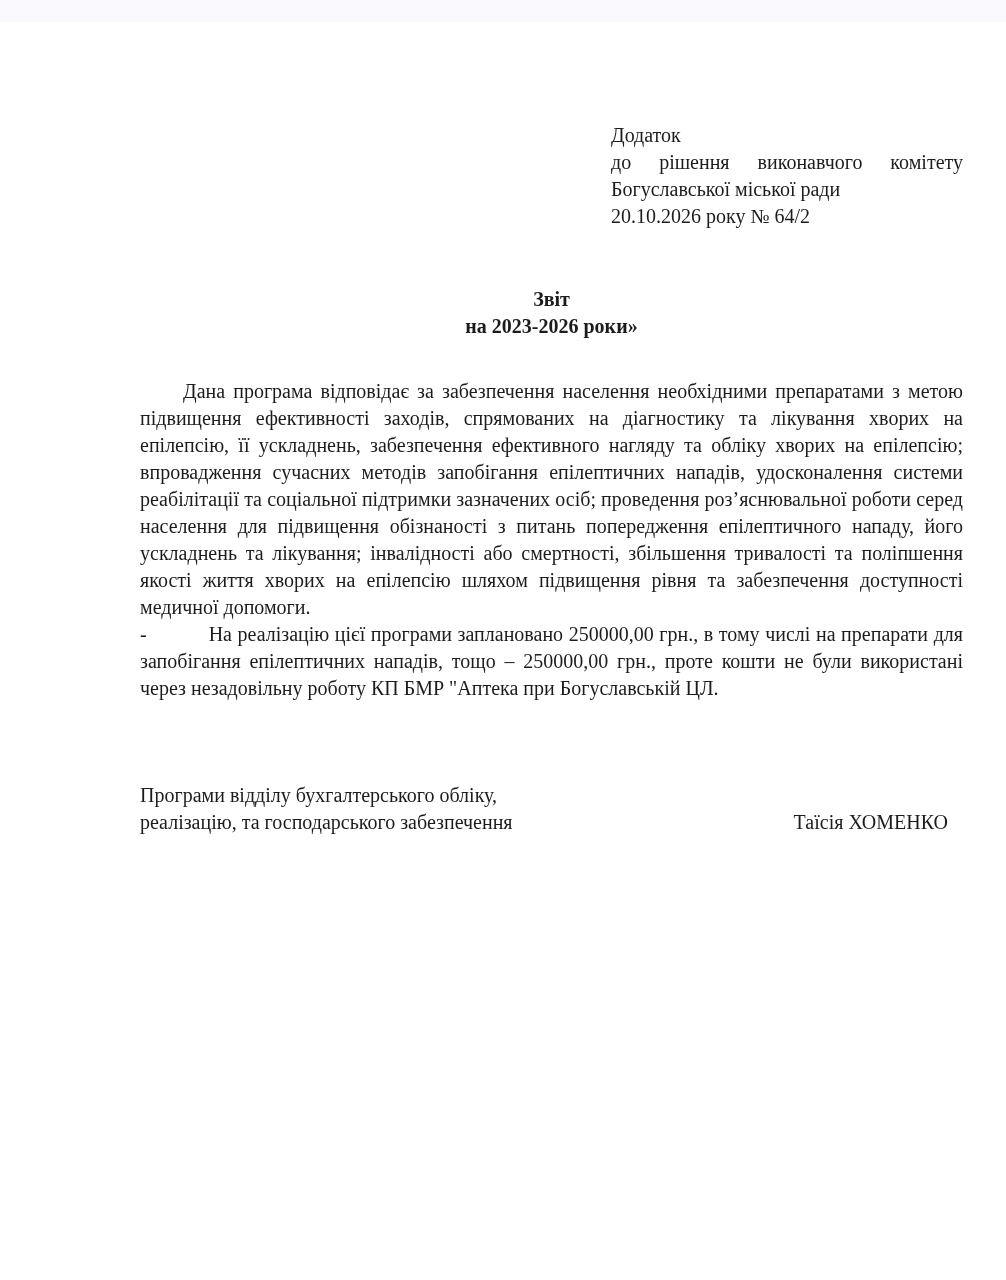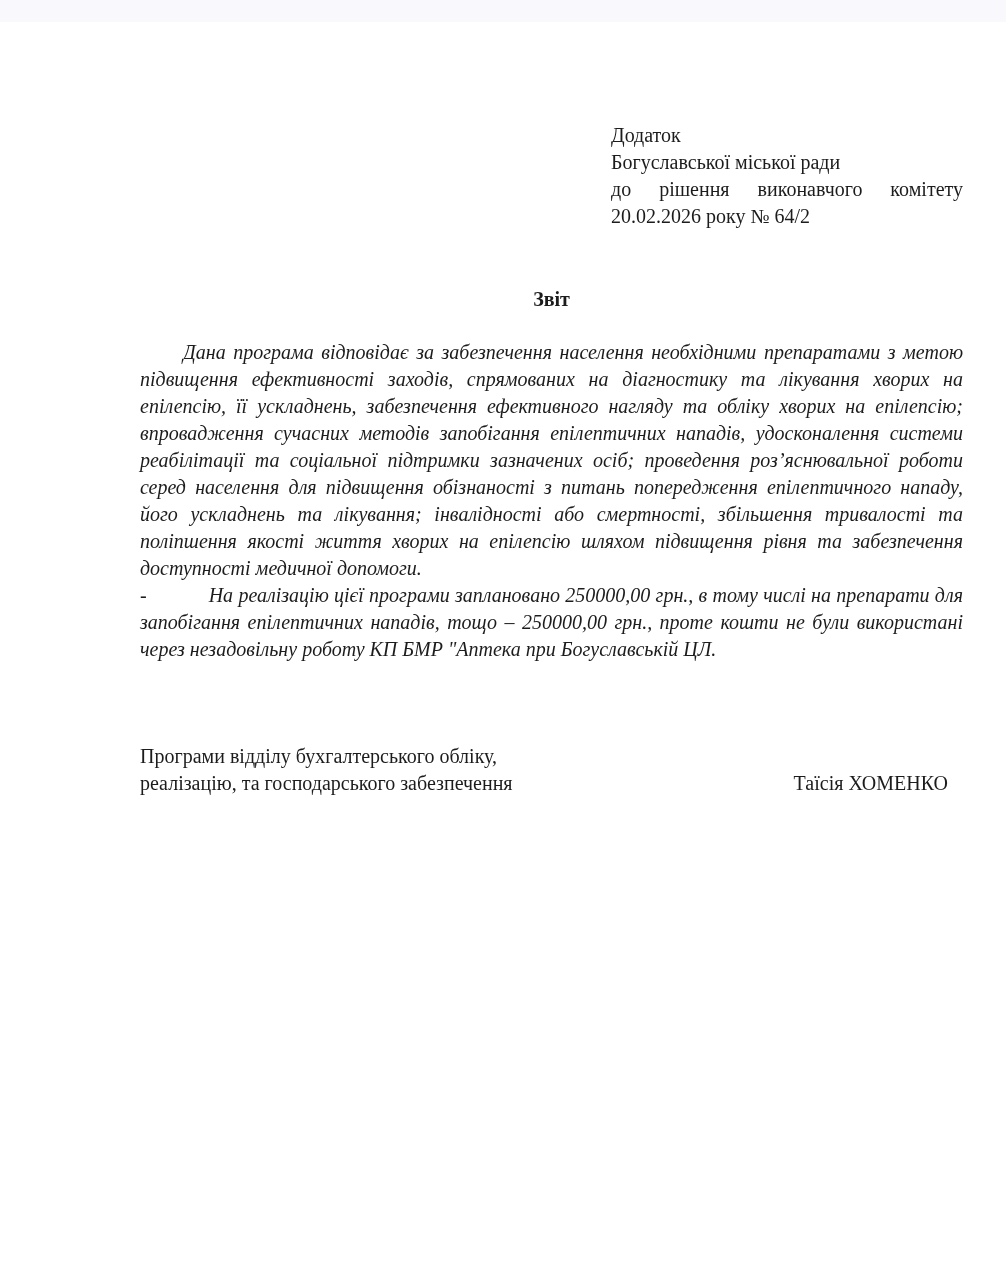--- a/index.html
+++ b/index.html
@@ -31,21 +31,21 @@
     text-align: left;
   }
   .header-ref .line { display: block; }
   .header-ref .line.justify-full { text-align: justify; text-align-last: justify; }
   .doc-title {
     margin-top: 56px;
     text-align: center;
     font-weight: bold;
   }
   .doc-title .line { display: block; }
-  .body-text { margin-top: 26px; font-style: italic; }
+  .body-text { margin-top: 38px; }
   .para {
     text-align: justify;
   }
   .para-1 { text-indent: 43px; }
   .para-2 { text-indent: 0; }
   .dash-tab {
     display: inline-block;
     width: 62px;
   }
   .signature {
@@ -64,27 +64,28 @@
 </head>
 <body>
 
 <div class="page">
   <div class="top-band"></div>
 
   <div class="content">
 
     <div class="header-ref">
       <span class="line">Додаток</span>
+      <span class="line justify-full">до рішення виконавчого комітету</span>
       <span class="line">Богуславської міської ради</span>
-      <span class="line justify-full">до рішення виконавчого комітету</span>
-      <span class="line">20.02.2026 року № 64/2</span>
+      <span class="line">20.10.2026 року № 64/2</span>
     </div>
 
     <div class="doc-title">
       <span class="line">Звіт</span>
+      <span class="line">на 2023-2026 роки»</span>
     </div>
 
     <div class="body-text">
       <p class="para para-1">Дана програма відповідає за забезпечення населення необхідними препаратами з метою підвищення ефективності заходів, спрямованих на діагностику та лікування хворих на епілепсію, її ускладнень, забезпечення ефективного нагляду та обліку хворих на епілепсію; впровадження сучасних методів запобігання епілептичних нападів, удосконалення системи реабілітації та соціальної підтримки зазначених осіб; проведення роз’яснювальної роботи серед населення для підвищення обізнаності з питань попередження епілептичного нападу, його ускладнень та лікування; інвалідності або смертності, збільшення тривалості та поліпшення якості життя хворих на епілепсію шляхом підвищення рівня та забезпечення доступності медичної допомоги.</p>
       <p class="para para-2"><span>-</span><span class="dash-tab"></span><span>На реалізацію цієї програми заплановано 250000,00 грн., в тому числі на препарати для запобігання епілептичних нападів, тощо – 250000,00 грн., проте кошти не були використані через незадовільну роботу КП БМР "Аптека при Богуславській ЦЛ.</span></p>
     </div>
 
     <div class="signature">
       <div class="position">
         <span class="line">Програми відділу бухгалтерського обліку,</span>

